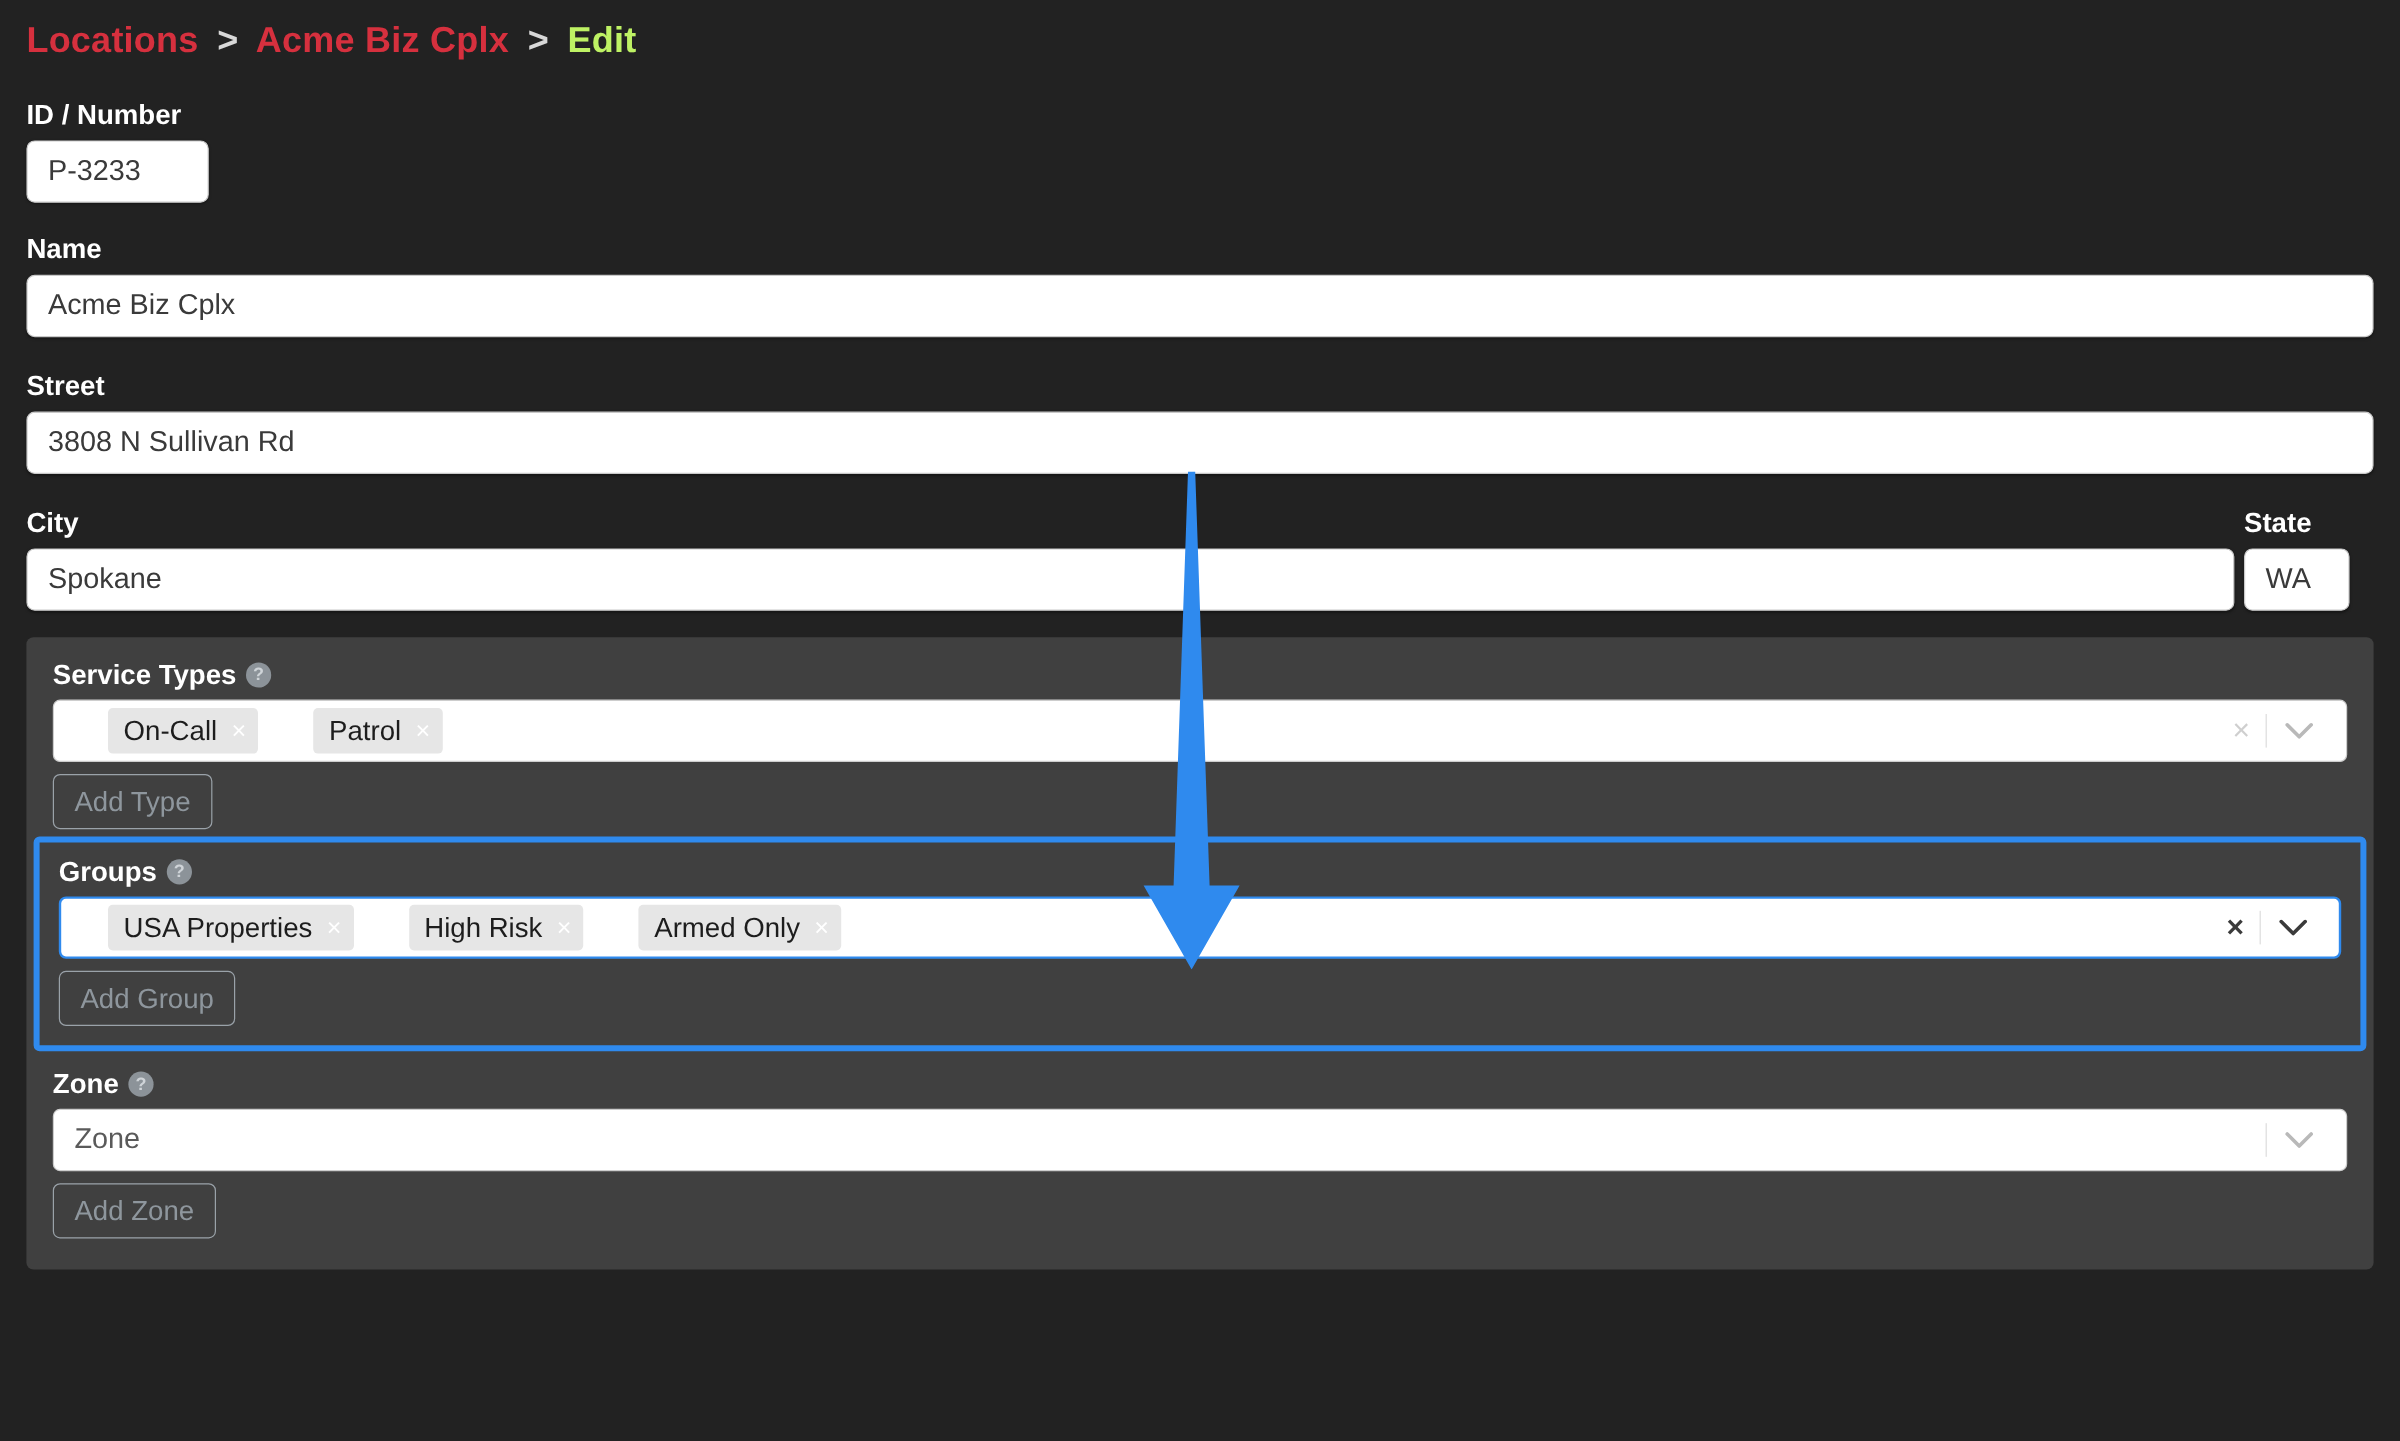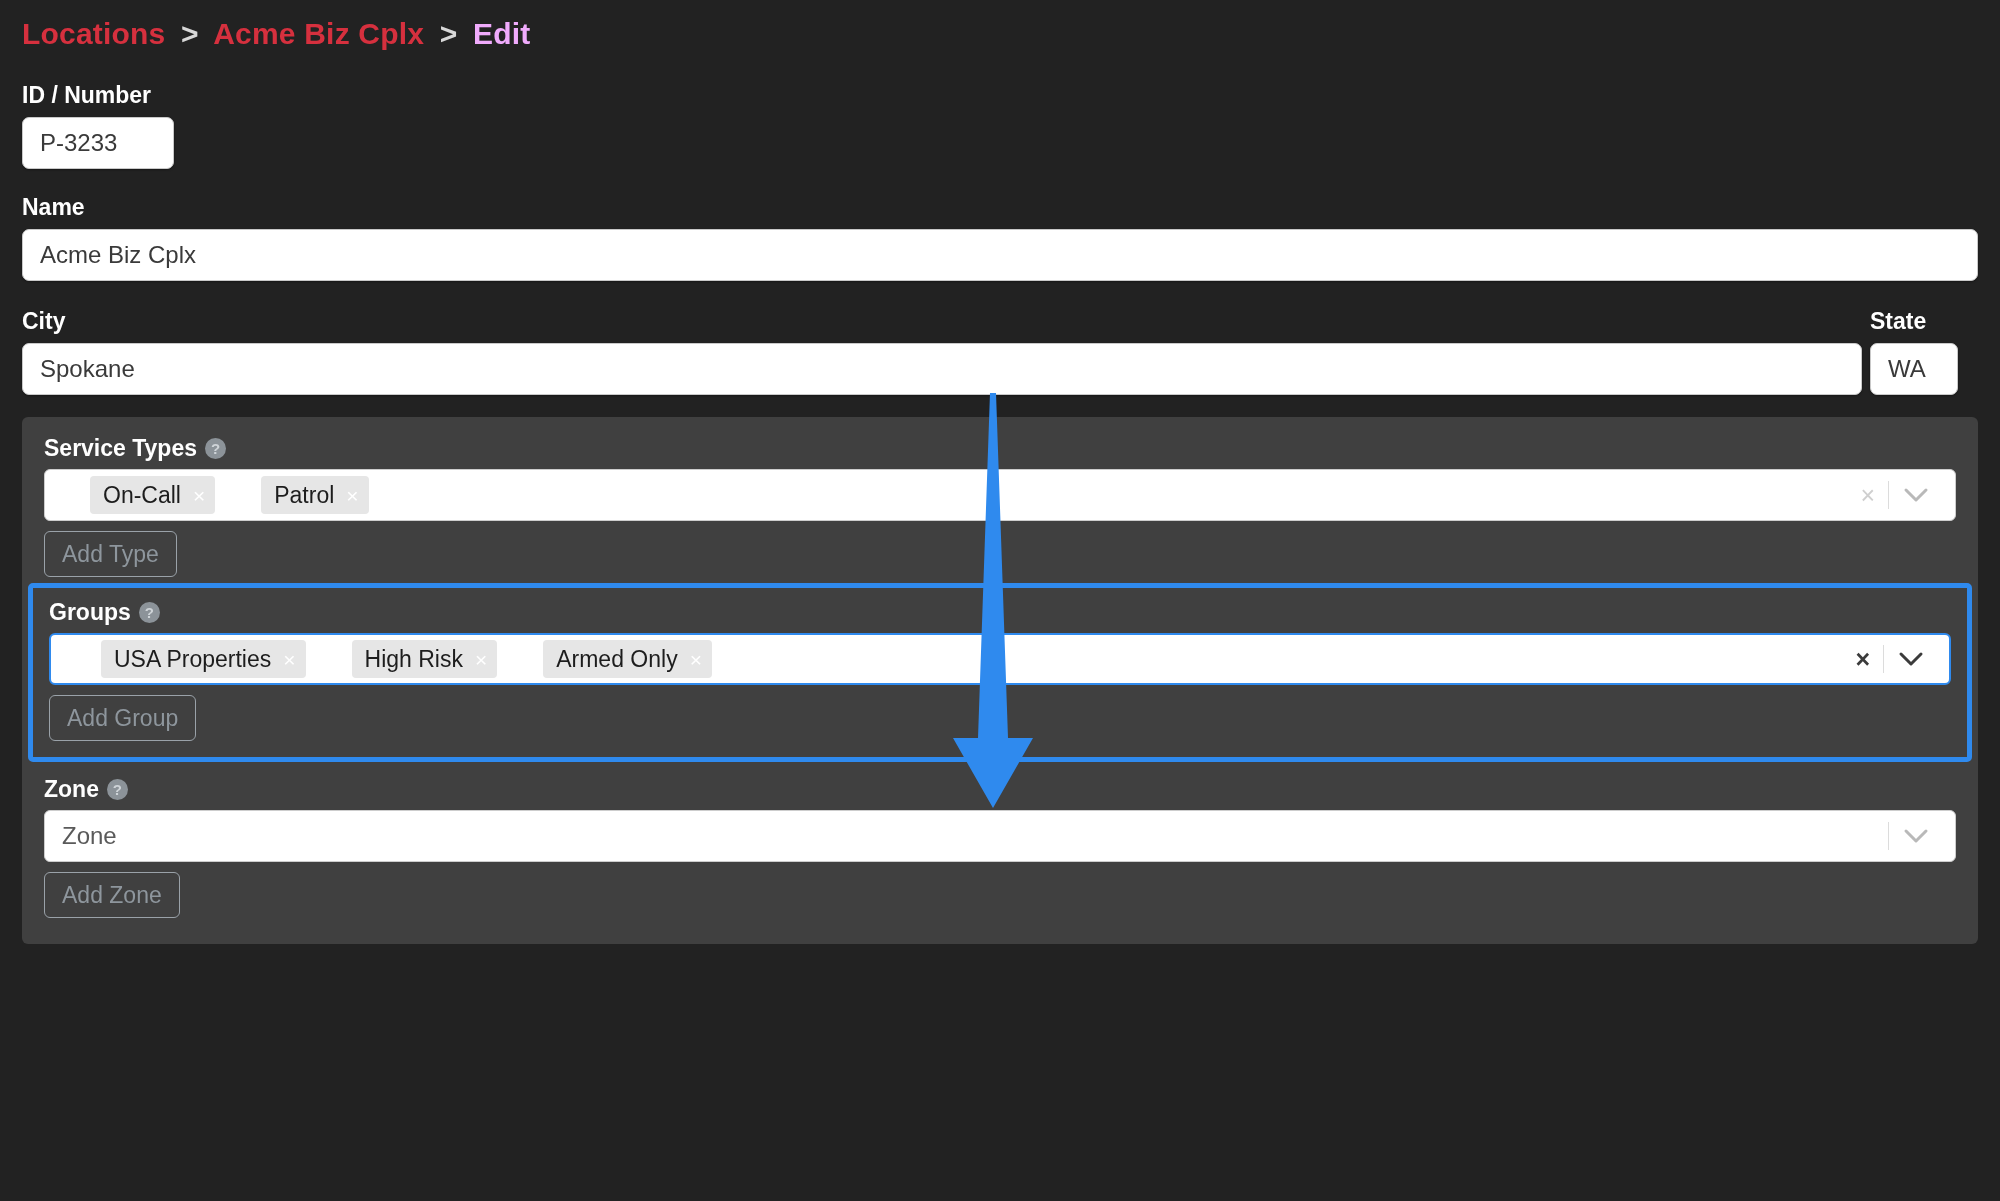--- a/index.html
+++ b/index.html
@@ -28,21 +28,21 @@
   .breadcrumb {
     padding-top: 14px;
     font-size: 30px;
     font-weight: bold;
     letter-spacing: .2px;
     line-height: 40px;
     white-space: nowrap;
   }
   .crumb-link { color: #d6303e; }
   .crumb-sep  { color: #d8d8d8; margin: 0 7px; }
-  .crumb-current { color: #f0abfc; }
+  .crumb-current { color: #bef264; }
 
   
   .field-label {
     font-size: 23px;
     font-weight: bold;
     color: #ffffff;
     margin-bottom: 9px;
     line-height: 26px;
   }
   .txt-input {
@@ -118,21 +118,21 @@
     border: 1px solid #cdcdcd;
     border-radius: 6px;
     min-height: 52px;
     display: flex;
     align-items: center;
     padding: 5px 8px 5px 8px;
     position: relative;
   }
   .multiselect.focused {
     border: 2px solid #2f8aee;
-    padding: 4px 7px 4px 13px;
+    padding: 4px 7px 4px 2px;
   }
   .chips {
     display: flex;
     align-items: center;
     gap: 9px;
     flex: 1 1 auto;
     min-width: 0;
   }
   .chip {
     background: #e6e6e6;
@@ -243,20 +243,24 @@
   <div class="blk-id">
     <div class="field-label">ID / Number</div>
     <div class="txt-input">P-3233</div>
   </div>
 
   <div class="blk-name">
     <div class="field-label">Name</div>
     <div class="txt-input">Acme Biz Cplx</div>
   </div>
 
+  <div class="blk-street">
+    <div class="field-label">Street</div>
+    <div class="txt-input">3808 N Sullivan Rd</div>
+  </div>
 
   <div class="row-city">
     <div class="col-city">
       <div class="field-label">City</div>
       <div class="txt-input">Spokane</div>
     </div>
     <div class="col-state">
       <div class="field-label">State</div>
       <div class="txt-input">WA</div>
     </div>

